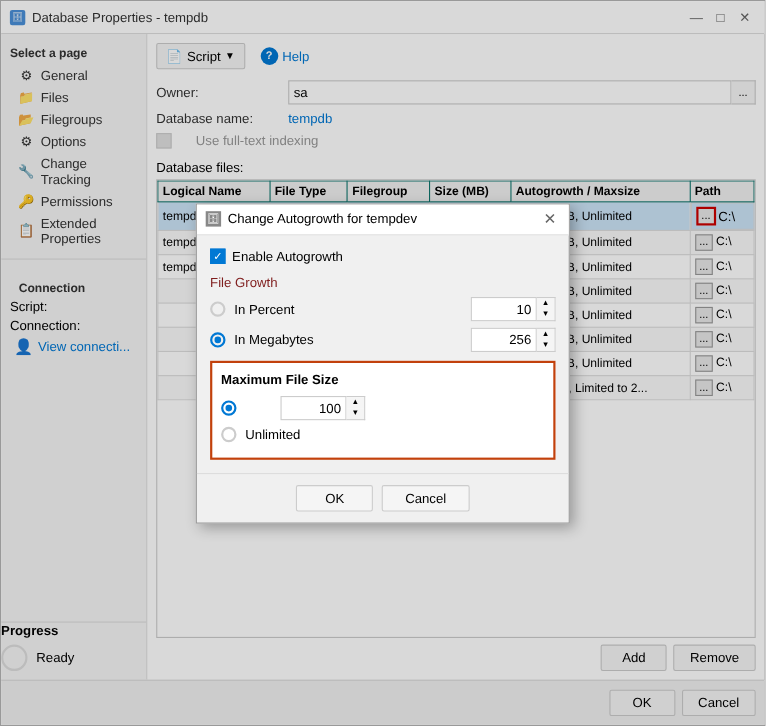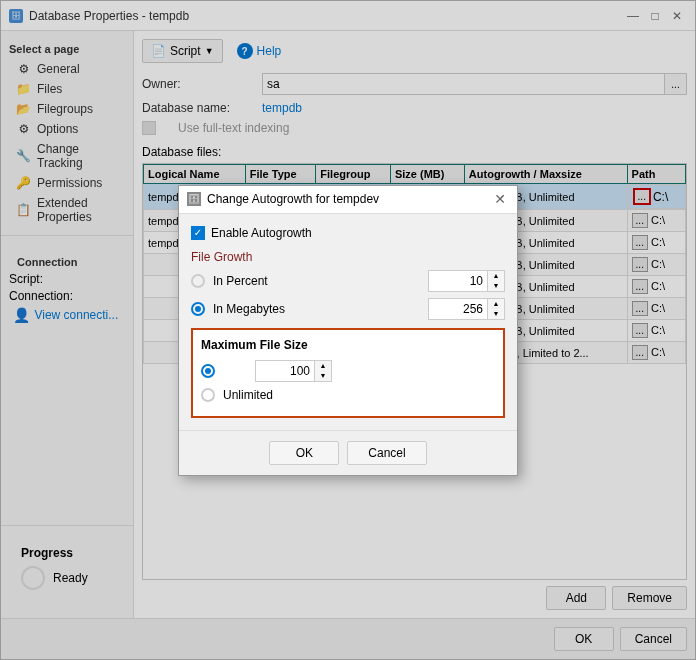--- a/index.html
+++ b/index.html
@@ -87,21 +87,21 @@
     }
     .sidebar-item-label { font-size: 12px; }
 
     .sidebar-divider {
       height: 1px; background: #ddd; margin: 8px 0;
     }
 
     .progress-section {
       margin-top: auto;
       border-top: 1px solid #ddd;
-      padding: 20px;
+      padding: 0;
     }
     .progress-title { font-weight: 700; margin-bottom: 6px; }
     .progress-row { display: flex; align-items: center; gap: 8px; }
     .progress-spinner {
       width: 24px; height: 24px;
       border: 2px solid #ddd;
       border-radius: 50%;
       flex-shrink: 0;
     }
 

